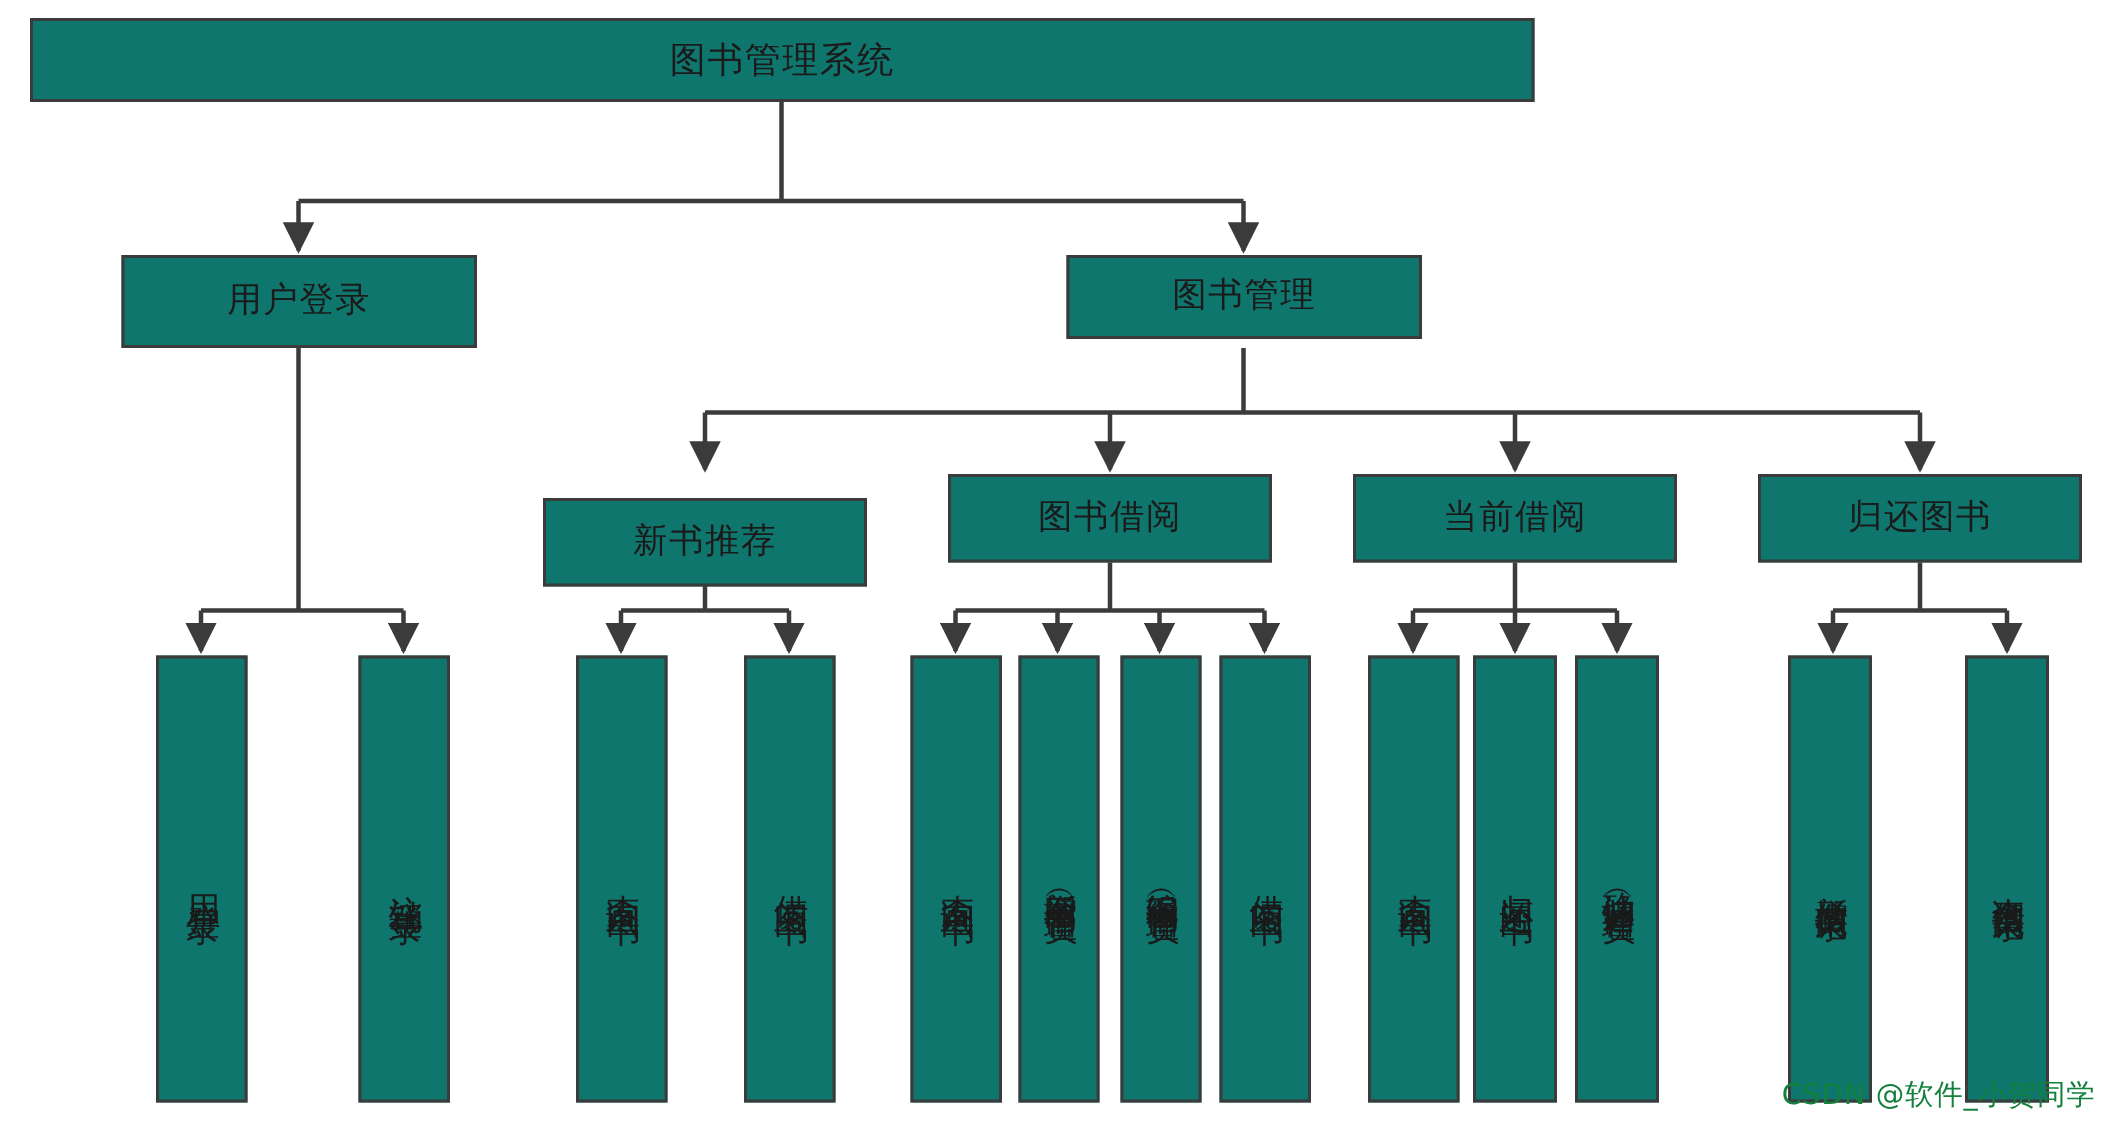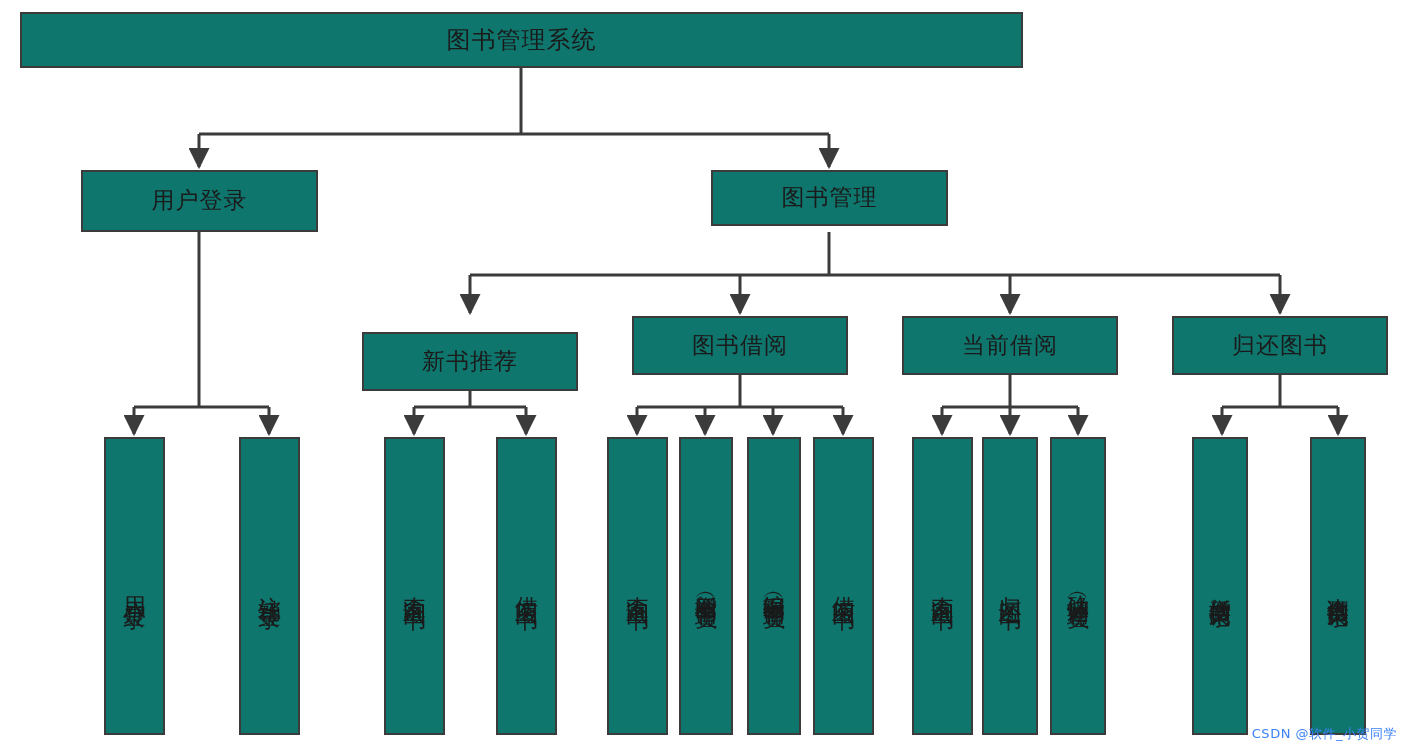--- a/index.html
+++ b/index.html
@@ -47,22 +47,22 @@
     font-size:23px;
     letter-spacing:4px;
     line-height:1;
   }
   .v-node.tight .label{font-size:22px;letter-spacing:2px;}
 
   #watermark{
     position:absolute;
     right:8px;
     bottom:4px;
-    font-size:13px;
-    color:#3b82f6;
+    font-size:19px;
+    color:#15803d;
     letter-spacing:0.5px;
     white-space:nowrap;
     pointer-events:none;
   }
 </style>
 </head>
 <body>
 
 <div id="diagram">
 

